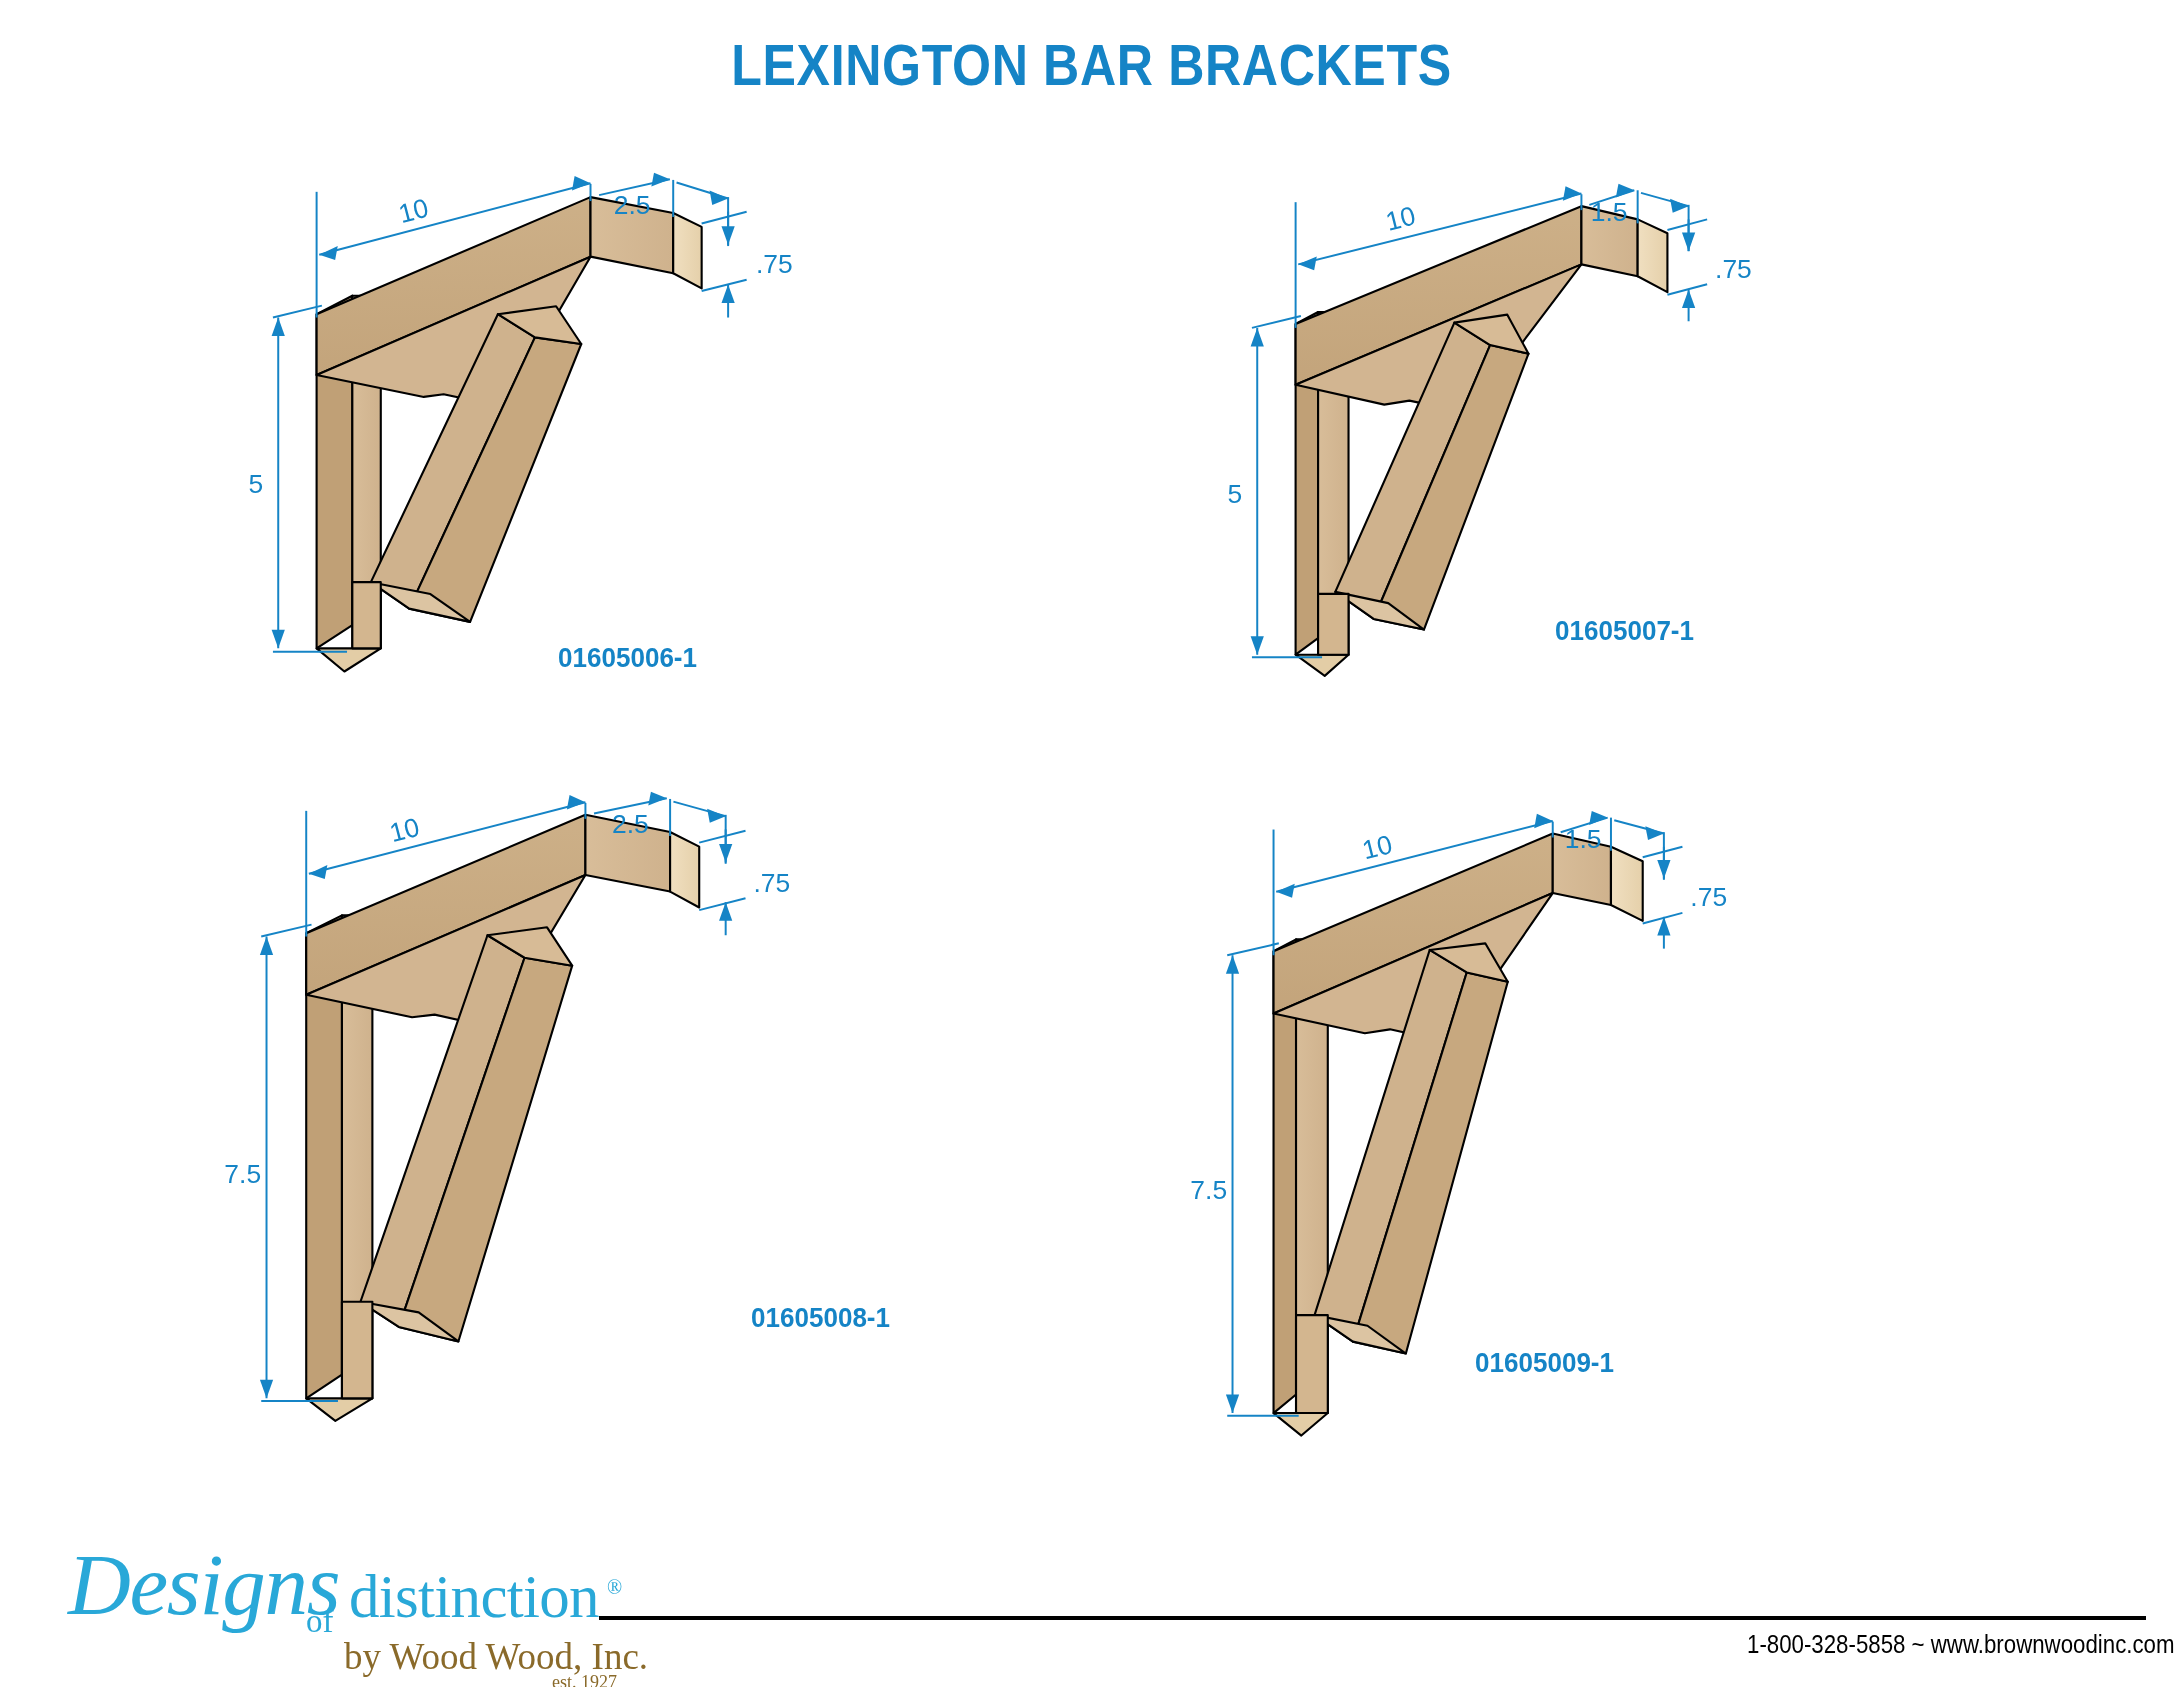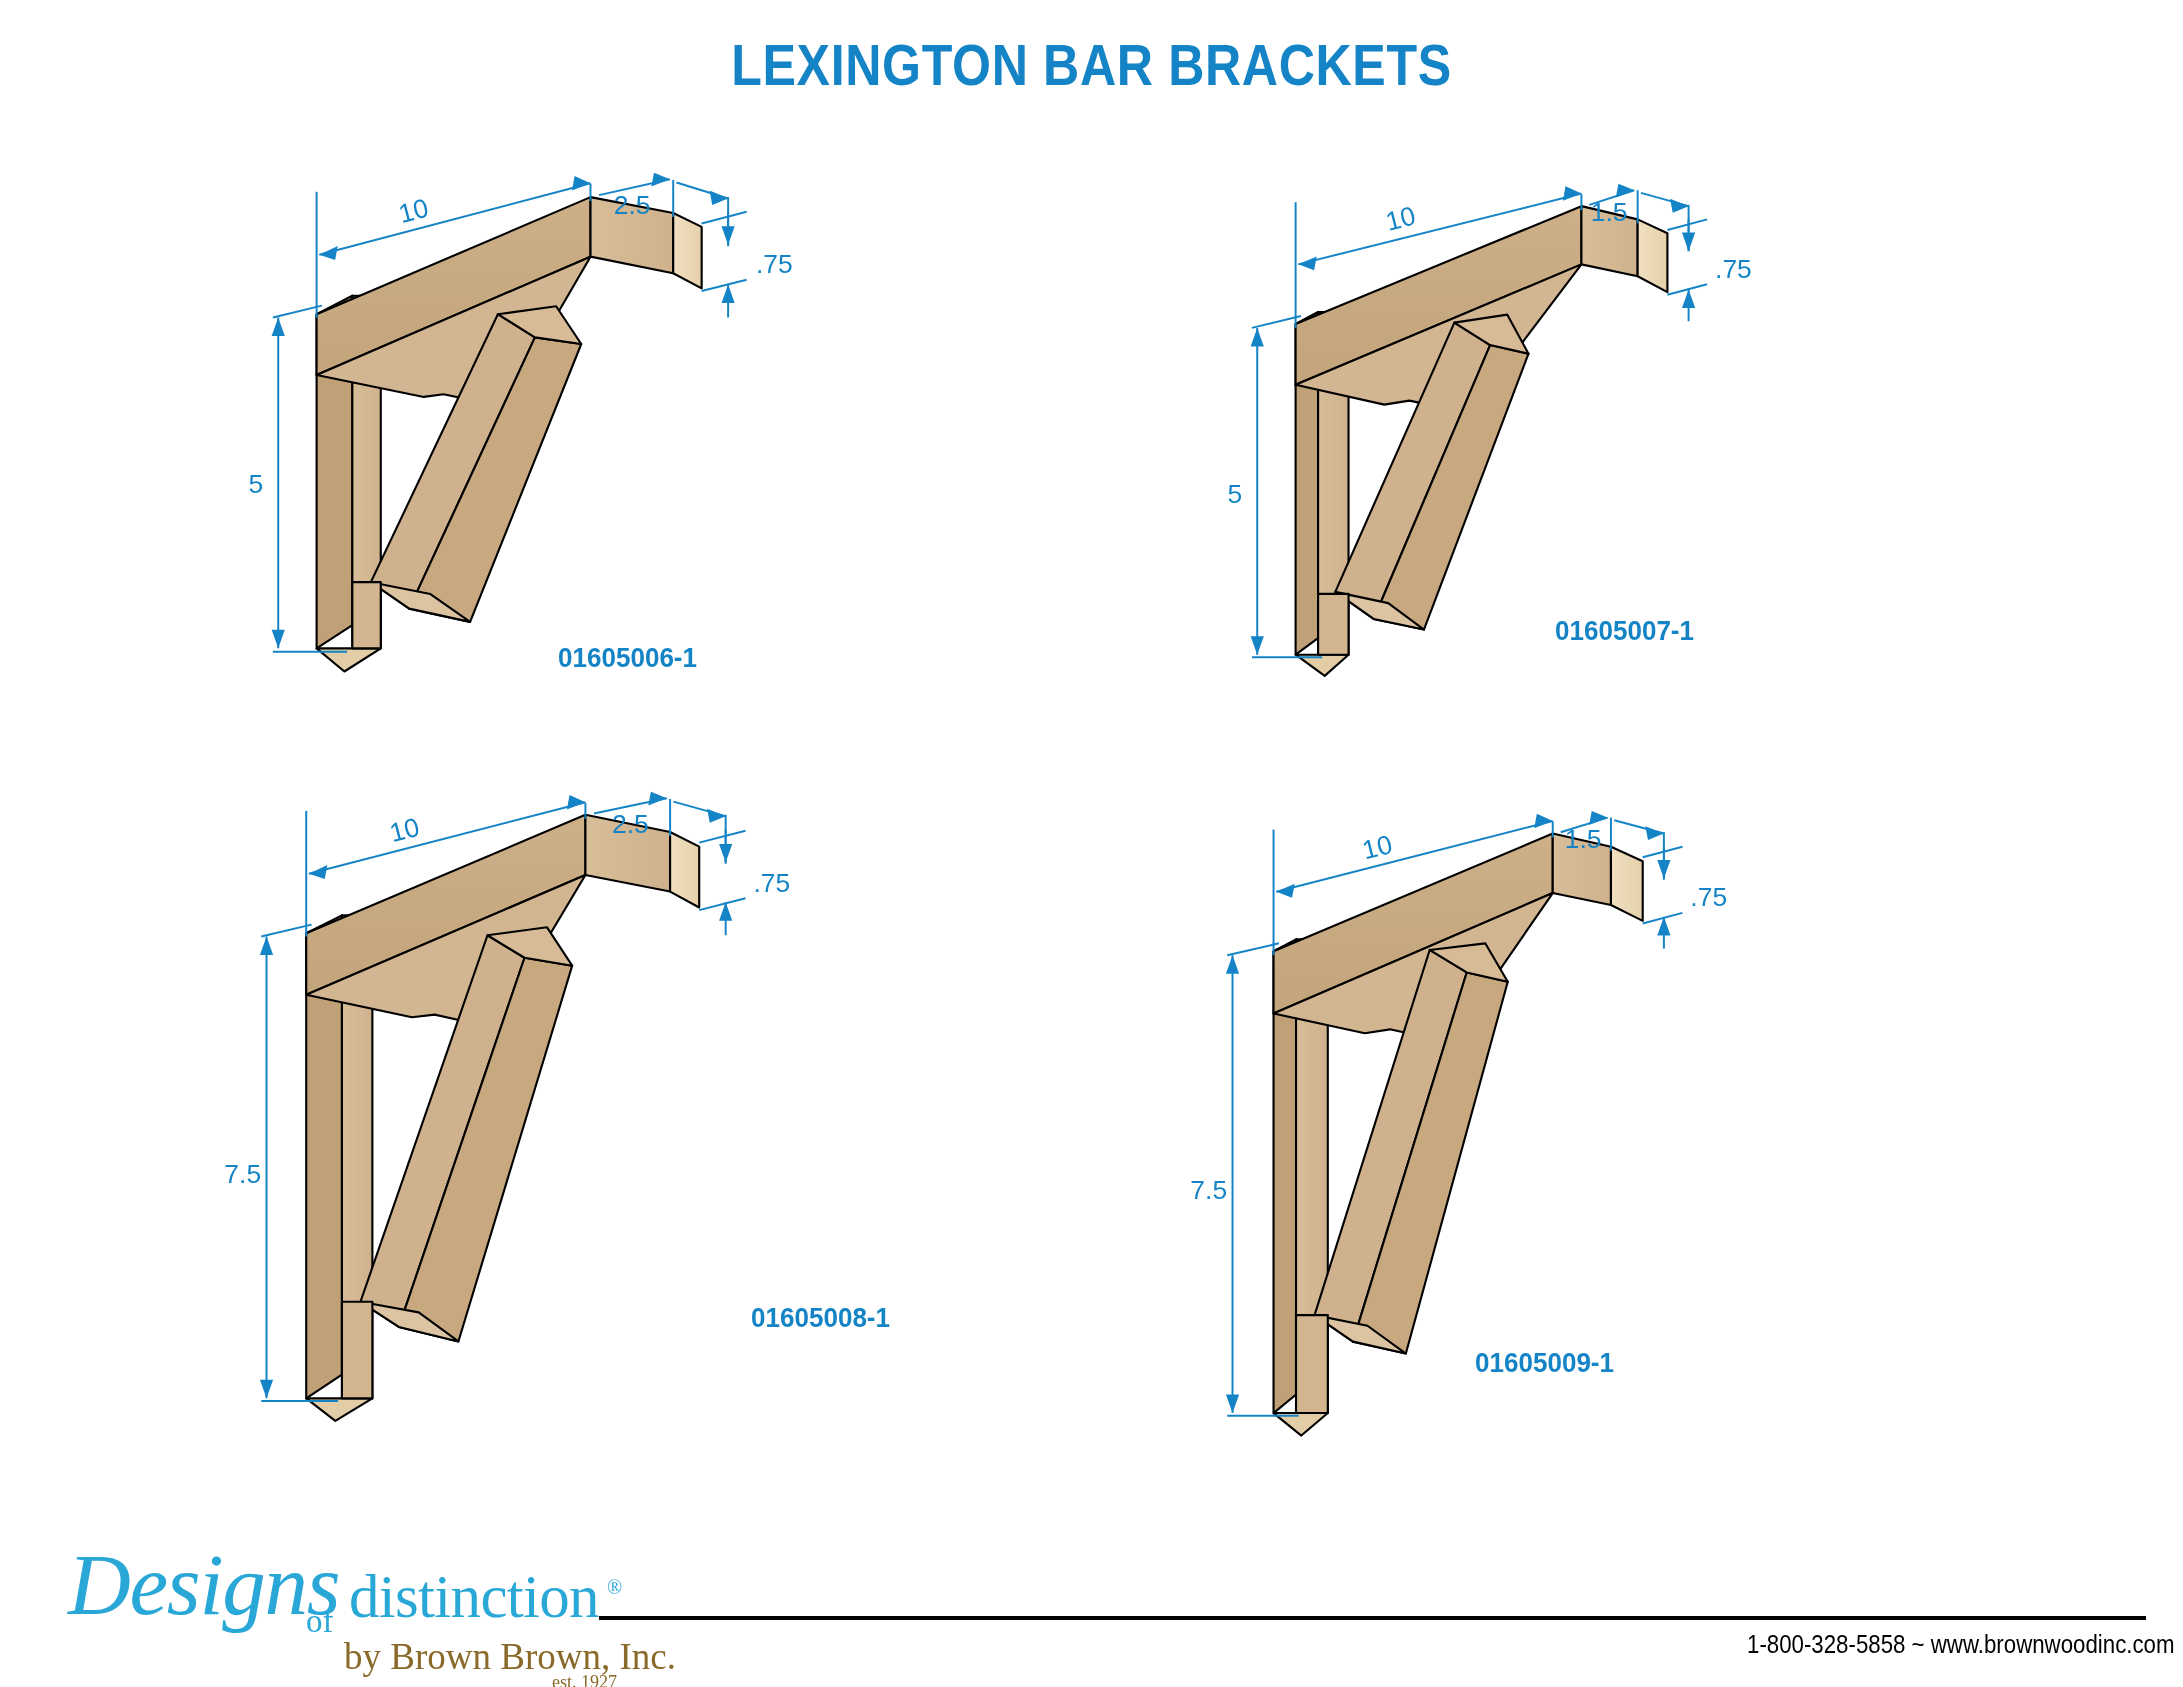--- a/index.html
+++ b/index.html
@@ -410,21 +410,21 @@
       </g>
     </svg>
     <div class="part-no" style="left:261px;top:523px;">01605009-1</div>
   </div>
 
   <div id="logo">
     <div id="logo-designs">Designs</div>
     <div id="logo-of">of</div>
     <div id="logo-distinction">distinction</div>
     <div id="logo-reg">®</div>
-    <div id="logo-brownwood">by Brown Brown, Inc.</div>
+    <div id="logo-brownwood">by Wood Wood, Inc.</div>
     <div id="logo-est">est. 1927</div>
   </div>
 
   <div id="footer-rule"></div>
   <div id="footer-contact">1-800-328-5858 ~ www.brownwoodinc.com</div>
 
 </div>
 
 
 </body></html>

